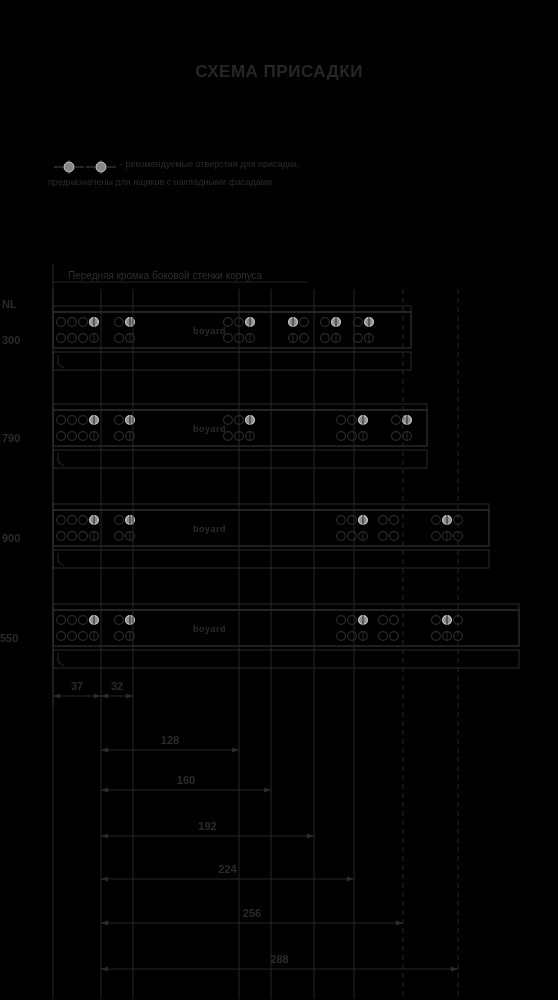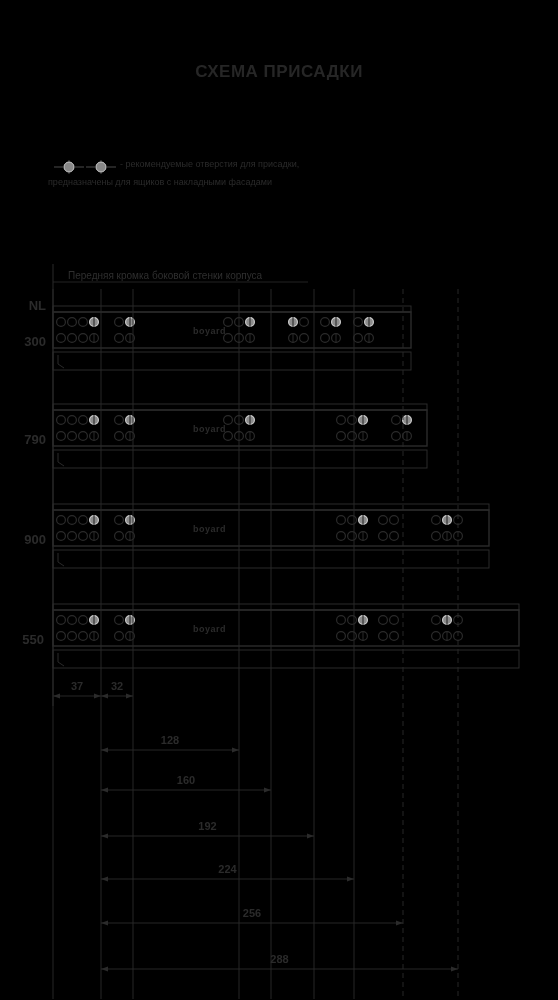--- a/index.html
+++ b/index.html
@@ -78,22 +78,22 @@
   .drawing {
     position: absolute;
     left: 0; top: 0;
     width: 558px; height: 1000px;
   }
 
   
   .nl-label {
     position: absolute;
     width: 44px;
-    text-align: right;
-    font-size: 13px;
+    text-align: left;
+    font-size: 11px;
     font-weight: bold;
     color: #2b2b2b;
   }
 
   .caption-edge {
     position: absolute;
     left: 68px;
     top: 246px;
     font-size: 10px;
     color: #2f2f2f;

